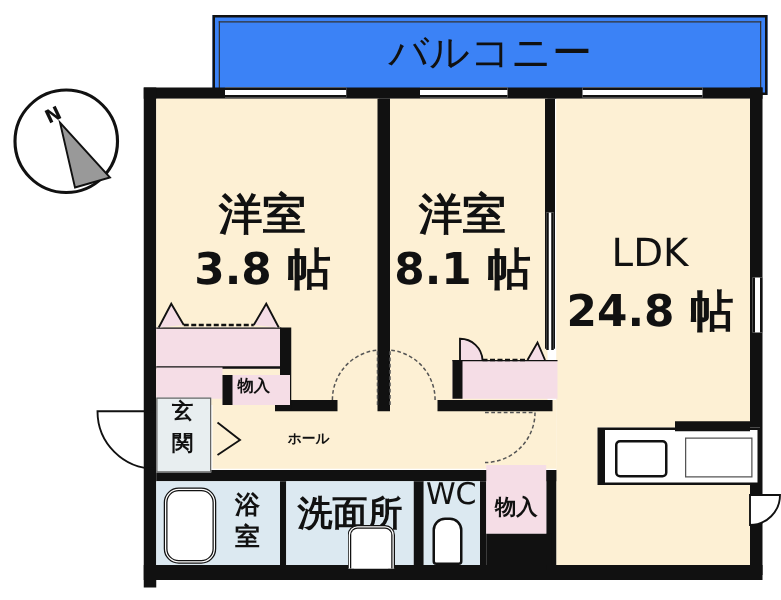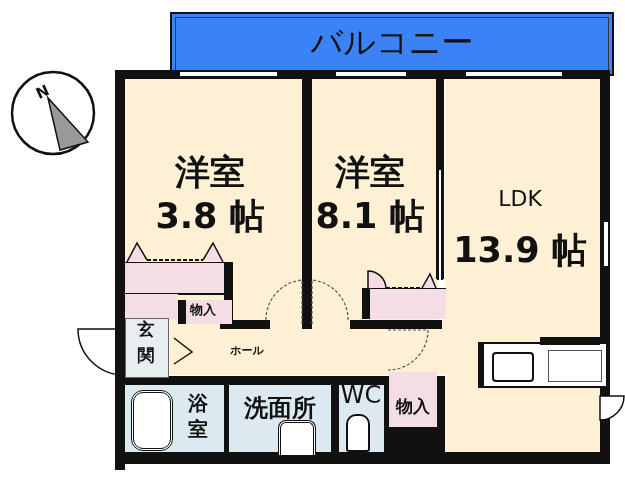--- a/index.html
+++ b/index.html
@@ -55,22 +55,22 @@
 <div class="win" style="left:180px;top:70px;width:97px;height:4px;"></div>
 <div class="win" style="left:336px;top:70px;width:70px;height:4px;"></div>
 <div class="win" style="left:466px;top:70px;width:96px;height:4px;"></div>
 <div class="winv" style="left:602px;top:222px;width:4px;height:44px;"></div>
 <div class="winv" style="left:437px;top:170px;width:2px;height:110px;"></div>
 
 <div class="label mid" style="left:150px;top:152px;width:120px;">洋室</div>
 <div class="label mid" style="left:150px;top:196px;width:120px;">3.8 帖</div>
 <div class="label mid" style="left:310px;top:152px;width:120px;">洋室</div>
 <div class="label mid" style="left:310px;top:196px;width:120px;">8.1 帖</div>
-<div class="label big" style="left:450px;top:186px;width:140px;font-size:22px;font-weight:normal;">LDK</div>
-<div class="label mid" style="left:450px;top:230px;width:140px;">13.9 帖</div>
+<div class="label big" style="left:450px;top:186px;width:140px;font-size:31px;font-weight:normal;">LDK</div>
+<div class="label mid" style="left:450px;top:230px;width:140px;">24.8 帖</div>
 
 <div class="storage" style="left:125px;top:262px;width:100px;height:30px;border-top:1px solid #111;border-bottom:2px solid #111;"></div>
 <svg width="110" height="30" style="left:125px;top:240px;">
   <polyline points="2,22 12,3 22,20" fill="#f5dde6" stroke="#111" stroke-width="1.5"></polyline>
   <polyline points="78,20 88,3 98,22" fill="#f5dde6" stroke="#111" stroke-width="1.5"></polyline>
   <line x1="22" y1="20" x2="78" y2="20" stroke="#111" stroke-width="2" stroke-dasharray="4,2"></line>
 </svg>
 <div class="wall" style="left:224px;top:262px;width:9px;height:65px;"></div>
 <div class="storage" style="left:125px;top:294px;width:53px;height:25px;"></div>
 
@@ -104,21 +104,21 @@
 
 <div class="label xs" style="left:222px;top:345px;width:50px;">ホール</div>
 
 <div class="wet" style="left:125px;top:385px;width:100px;height:67px;"></div>
 <div class="abs" style="left:131px;top:390px;width:36px;height:55px;border:3px double #111;border-radius:12px;background:#fff;"></div>
 <div class="label sm" style="left:183px;top:392px;width:30px;font-size:20px;">浴</div>
 <div class="label sm" style="left:183px;top:418px;width:30px;font-size:20px;">室</div>
 <div class="wall" style="left:224px;top:385px;width:5px;height:67px;"></div>
 
 <div class="wet" style="left:229px;top:385px;width:102px;height:67px;"></div>
-<div class="label sm" style="left:230px;top:395px;width:100px;font-size:24px;">洗面所</div>
+<div class="label sm" style="left:230px;top:395px;width:100px;font-size:28px;">洗面所</div>
 <div class="abs" style="left:278px;top:420px;width:32px;height:32px;border:3px double #111;border-bottom:none;border-radius:8px 8px 0 0;background:#fff;"></div>
 <div class="wall" style="left:331px;top:385px;width:8px;height:67px;"></div>
 
 <div class="wet" style="left:339px;top:385px;width:45px;height:67px;"></div>
 <div class="label big" style="left:333px;top:382px;width:56px;font-size:24px;font-weight:normal;">WC</div>
 <div class="abs" style="left:346px;top:414px;width:20px;height:34px;border:2px solid #111;border-radius:10px 10px 3px 3px;background:#fff;"></div>
 <div class="wall" style="left:384px;top:385px;width:5px;height:67px;"></div>
 
 <div class="storage" style="left:389px;top:372px;width:48px;height:55px;"></div>
 <div class="label sm" style="left:388px;top:397px;width:50px;">物入</div>

